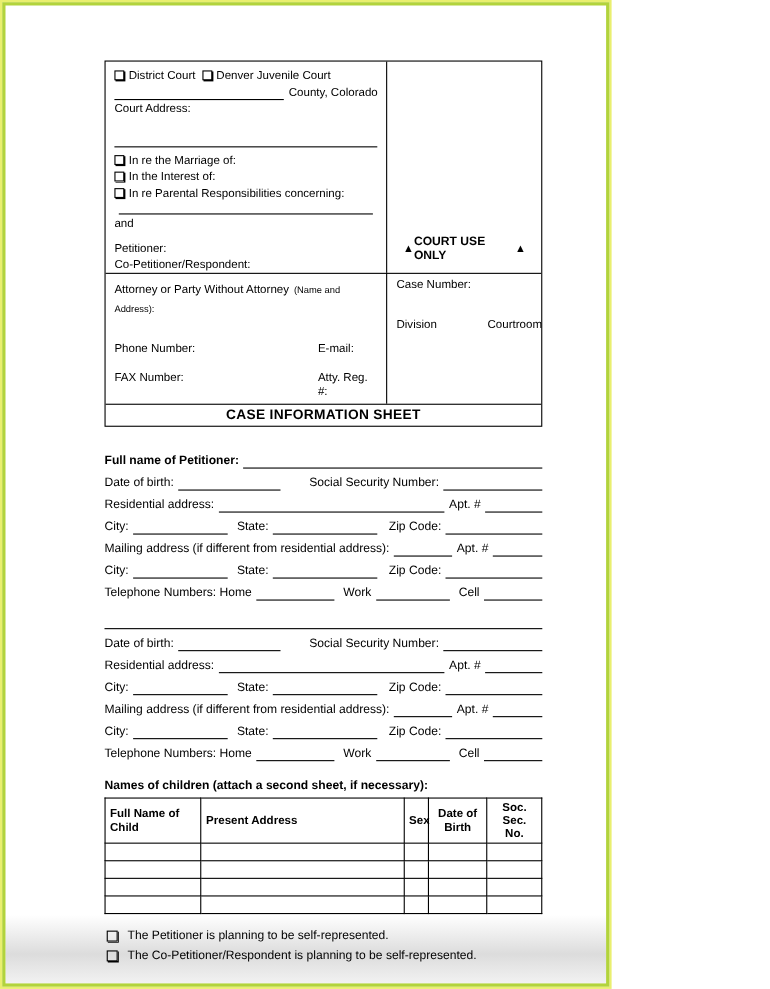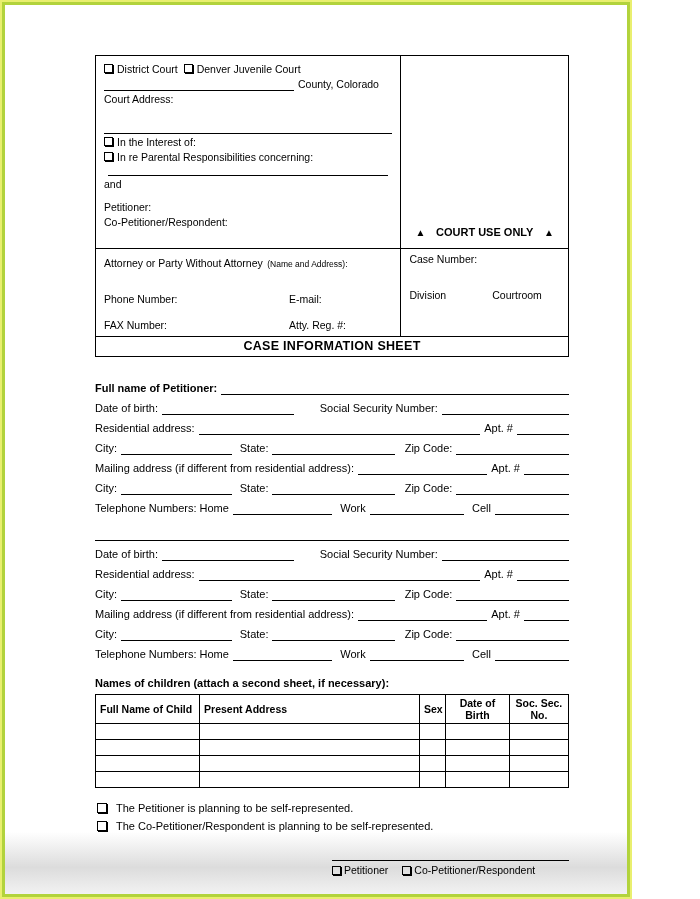--- a/index.html
+++ b/index.html
@@ -1,16 +1,16 @@
 <!DOCTYPE html>
 <html style="--frame-outer: #e9ef6f; --frame-inner: #b2d33c; --ink: #000000; --paper: #ffffff;"><head>
 <meta charset="utf-8">
 <style>
   html,body{margin:0;padding:0;background:#fff;}
-  .frame{width:632px;height:899px;box-sizing:border-box;border:2px solid var(--frame-outer,#e9ef6f);}
+  .frame{width:556px;height:899px;box-sizing:border-box;border:2px solid var(--frame-outer,#e9ef6f);}
   .frame-inner{width:100%;height:100%;box-sizing:border-box;border:3px solid var(--frame-inner,#b2d33c);
     background:linear-gradient(180deg,#fff 0%,#fff 93%,#dcdcdc 97%,#f2f2f2 100%);overflow:hidden;
     font-family:"Liberation Sans","DejaVu Sans",sans-serif;color:var(--ink,#000);}
   .content{padding:50px 58px 0 90px;}
 
   
   .caption{display:grid;grid-template-columns:64.5% 35.5%;border:1px solid #000;}
   .cap-left{padding:5px 8px;height:192px;box-sizing:border-box;}
   .cl{display:flex;align-items:center;height:15px;font-size:10.5px;white-space:nowrap;}
   .cb{display:inline-block;width:7px;height:7px;border:1px solid #000;box-shadow:1px 1px 0 #000;margin-right:4px;flex:0 0 auto;}
@@ -73,20 +73,24 @@
         <span>Denver Juvenile Court</span>
       </div>
       <div class="cl">
         <span class="bl" style="width:190px"></span>
         <span class="ml4">County, Colorado</span>
       </div>
       <div class="cl">
         <span>Court Address:</span>
       </div>
       <div class="hline" style="margin-top:27px"></div>
+      <div class="cl" style="margin-top:4px">
+        <span class="cb"></span>
+        <span>In re the Marriage of:</span>
+      </div>
       <div class="cl">
         <span class="cb"></span>
         <span>In the Interest of:</span>
       </div>
       <div class="cl">
         <span class="cb"></span>
         <span>In re Parental Responsibilities concerning:</span>
       </div>
       <div class="hline" style="margin:11px 4px 0 4px"></div>
       <div class="cl">

